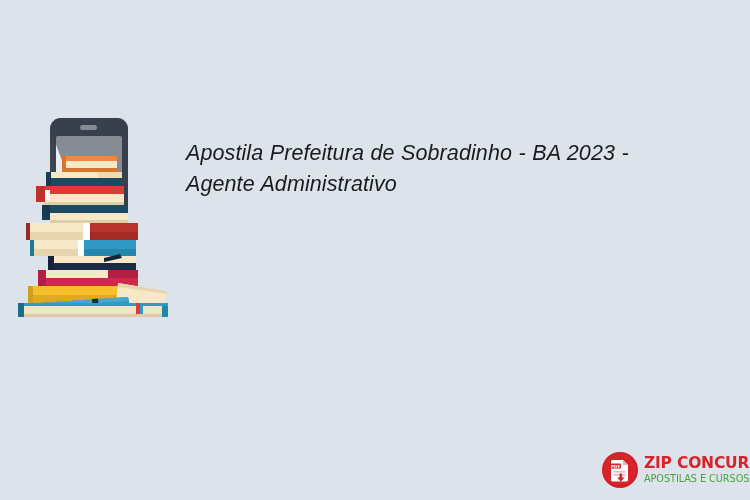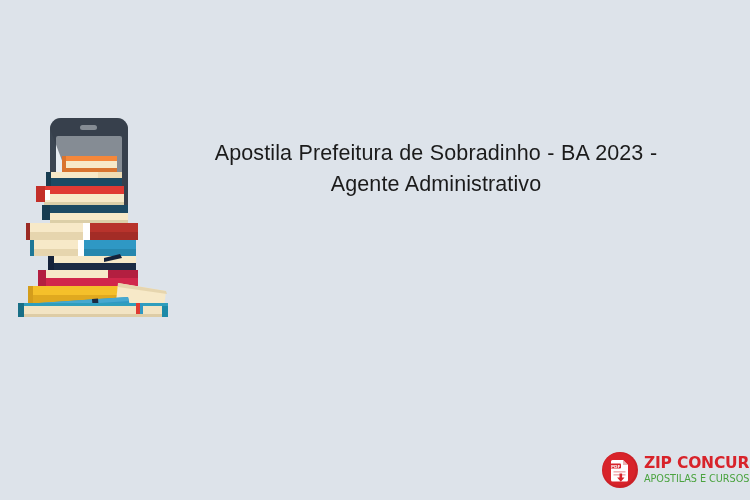--- a/index.html
+++ b/index.html
@@ -32,21 +32,21 @@
     width: 170px;
     height: 205px;
   }
 
   
   #title-block {
     position: absolute;
     left: 186px;
     top: 138px;
     width: 500px;
-    text-align: center;
+    font-style: italic;
   }
   #product-title {
     margin: 0;
     font-family: "Liberation Sans", sans-serif;
     font-size: 21.5px;
     font-weight: 400;
     line-height: 31px;
     color: #1b1b1b;
     letter-spacing: 0.1px;
     word-spacing: 0.4px;

